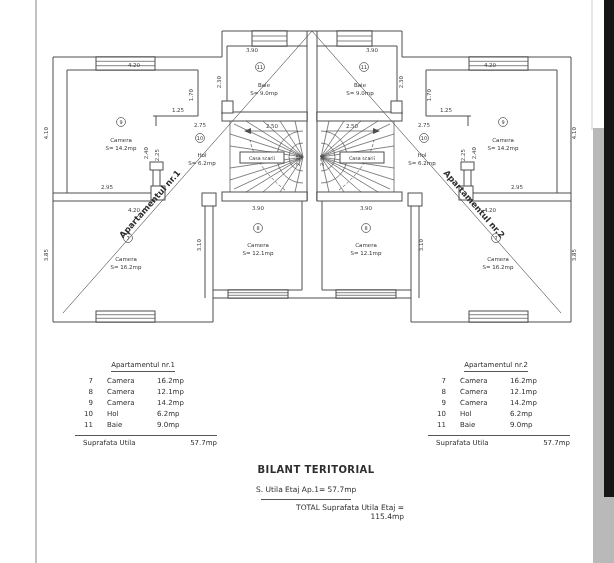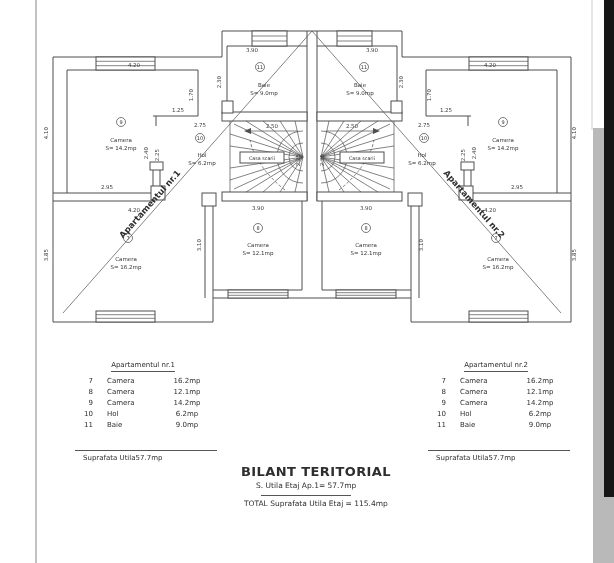--- a/index.html
+++ b/index.html
@@ -20,34 +20,34 @@
   .diag{ font-size:8.5px; font-weight:600; fill:#2e2e2e; text-anchor:middle; }
   .ah  { fill:#4f4f4f; stroke:none; }
 
   .tbl { position:absolute; width:142px; font-size:7px; color:#2e2e2e; }
   .tbl .hdr { margin-left:36px; width:64px; text-align:center;
               border-bottom:1px solid #555; padding-bottom:2px; }
   .tbl .rows { margin-top:5px; }
   .trow { display:grid; grid-template-columns:18px 64px 1fr; height:11px; align-items:baseline; }
   .trow .no { text-align:right; }
   .trow .nm { padding-left:14px; }
-  .trow .ar { text-align:center; }
+  .trow .ar { text-align:left; }
   .ttotal { display:grid; grid-template-columns:auto 1fr;
-            border-top:1px solid #555; margin-top:18px; padding-top:3px; }
+            border-top:1px solid #555; margin-top:3px; padding-top:3px; }
   .ttotal .lbl { padding-left:8px; }
-  .ttotal .val { }
+  .ttotal .val { text-align:right; }
 
   .summary { position:absolute; left:228px; top:464px; width:176px;
              font-size:7.5px; color:#2e2e2e; }
-  .summary .stitle { text-align:center; font-weight:700; font-size:13px;
-                     letter-spacing:.4px; margin-bottom:1px; }
+  .summary .stitle { text-align:center; font-weight:700; font-size:10px;
+                     letter-spacing:.4px; margin-bottom:9px; }
   .summary .sline { margin-left:28px; line-height:11.5px; }
   .summary .ssep  { margin-left:33px; width:90px; border-top:1px solid #555;
                     margin-top:3px; margin-bottom:3px; }
-  .summary .stotal{ margin-left:16px; }
+  .summary .stotal{ margin-left:43px;text-align:right; }
 </style>
 </head>
 <body>
 
 <div id="page">
 
   <svg width="614" height="563" viewBox="0 0 614 563">
 
     <g>
       <line x1="36" y1="0" x2="36" y2="563" stroke="#999" stroke-width="1.2"></line>

